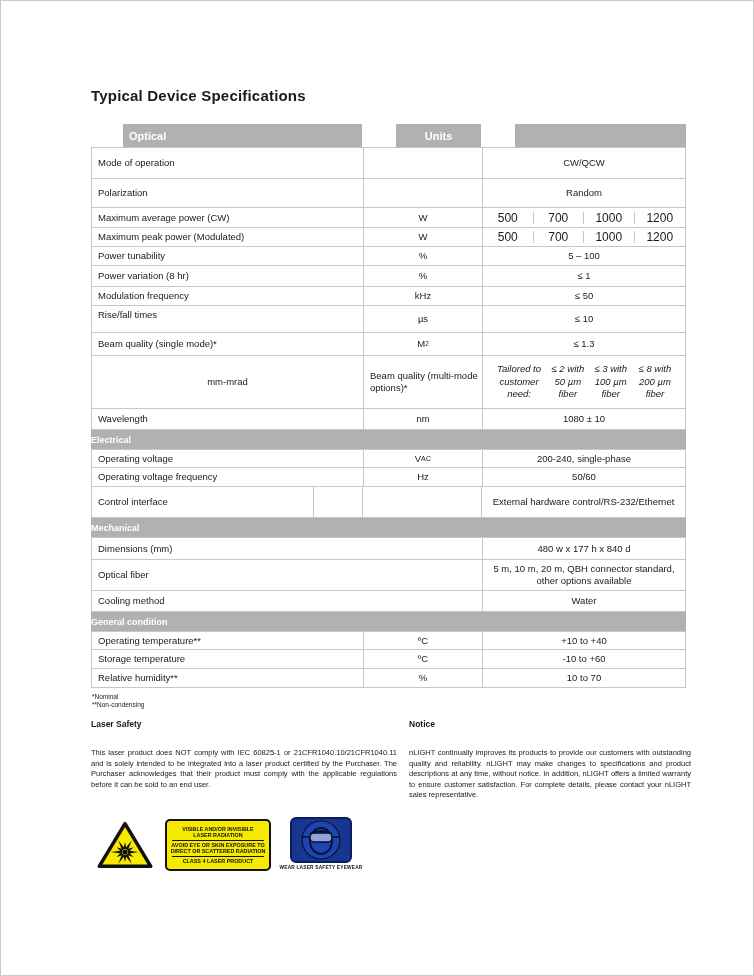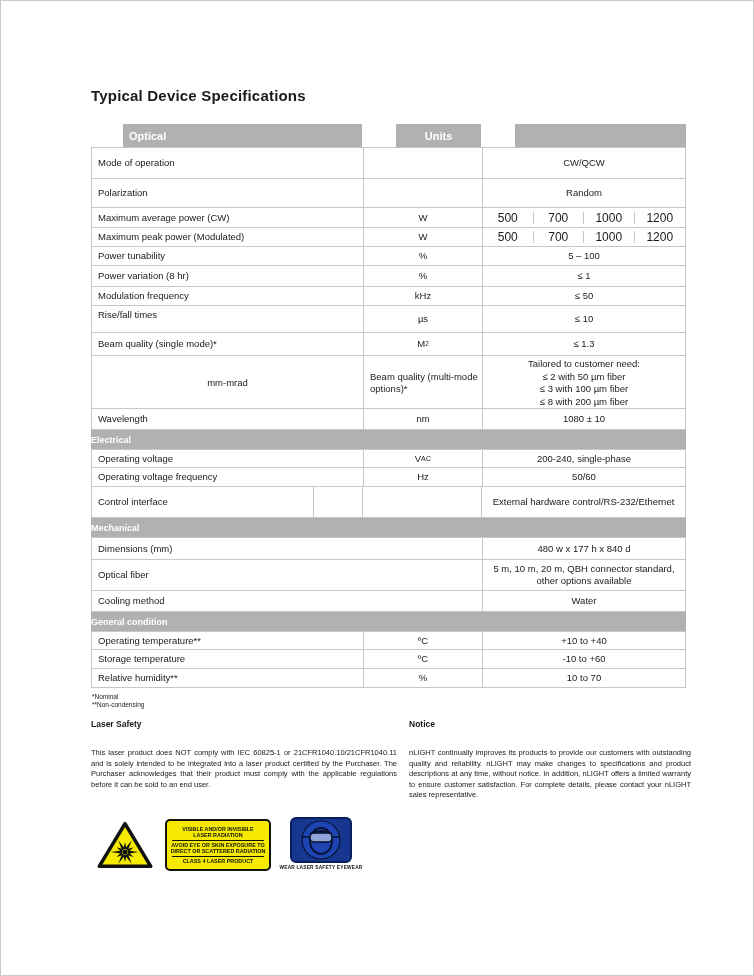--- a/index.html
+++ b/index.html
@@ -28,21 +28,21 @@
   .row.ctrl{grid-template-columns:222px 49px 119px 203px;}
   .row.mech{grid-template-columns:391px 202px;}
   .cell{display:flex;align-items:center;font-size:9.5px;line-height:12px;}
   .p{padding-left:6px;border-right:1px solid var(--bc);}
   .p.top{align-items:flex-start;padding-top:3px;}
   .u{border-right:1px solid var(--bc);justify-content:center;text-align:center;}
   .v{justify-content:center;text-align:center;padding:2px 8px;}
   .v4{display:grid;grid-template-columns:1fr 1fr 1fr 1fr;padding:0;}
   .v4 > div{display:flex;align-items:center;justify-content:center;border-right:1px solid var(--bc);font-size:12px;}
   .v4 > div:last-child{border-right:none;}
-  .vm{flex-direction:column;justify-content:center;line-height:12.5px;}
+  .vm{flex-direction:row;justify-content:center;line-height:12.5px;font-style:italic;}
   sup.u2{font-size:6.5px;vertical-align:super;line-height:1;}
   .sc{font-size:7px;letter-spacing:.2px;}
 
   .footnotes{position:absolute;left:91px;top:692px;font-size:6.5px;line-height:8px;}
 
   .bottom{position:absolute;left:90px;top:718px;width:600px;display:flex;justify-content:space-between;}
   .bcol{width:306px;}
   .bcol.right{width:282px;}
   .bhead{font-size:8.5px;font-weight:bold;margin-bottom:19px;}
   .bbody{font-size:7.5px;line-height:10.6px;text-align:justify;}

